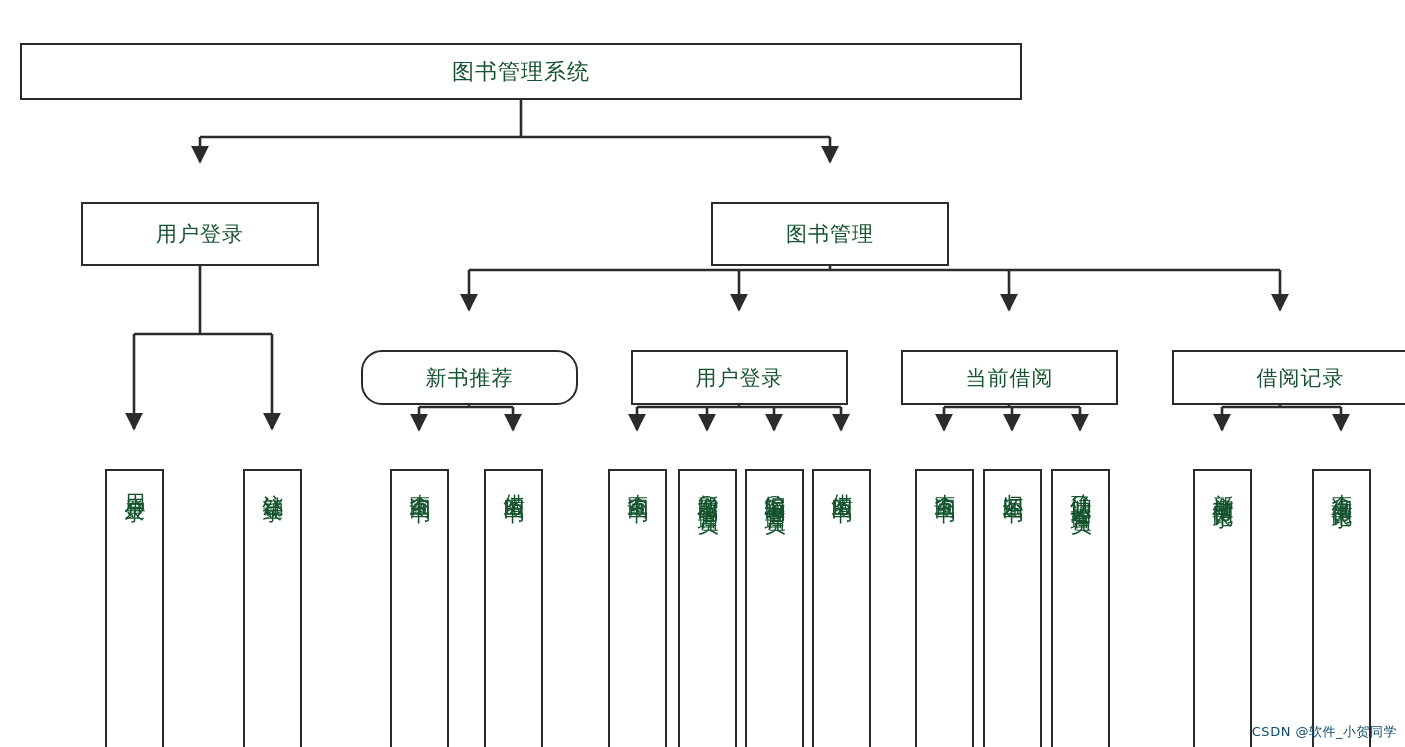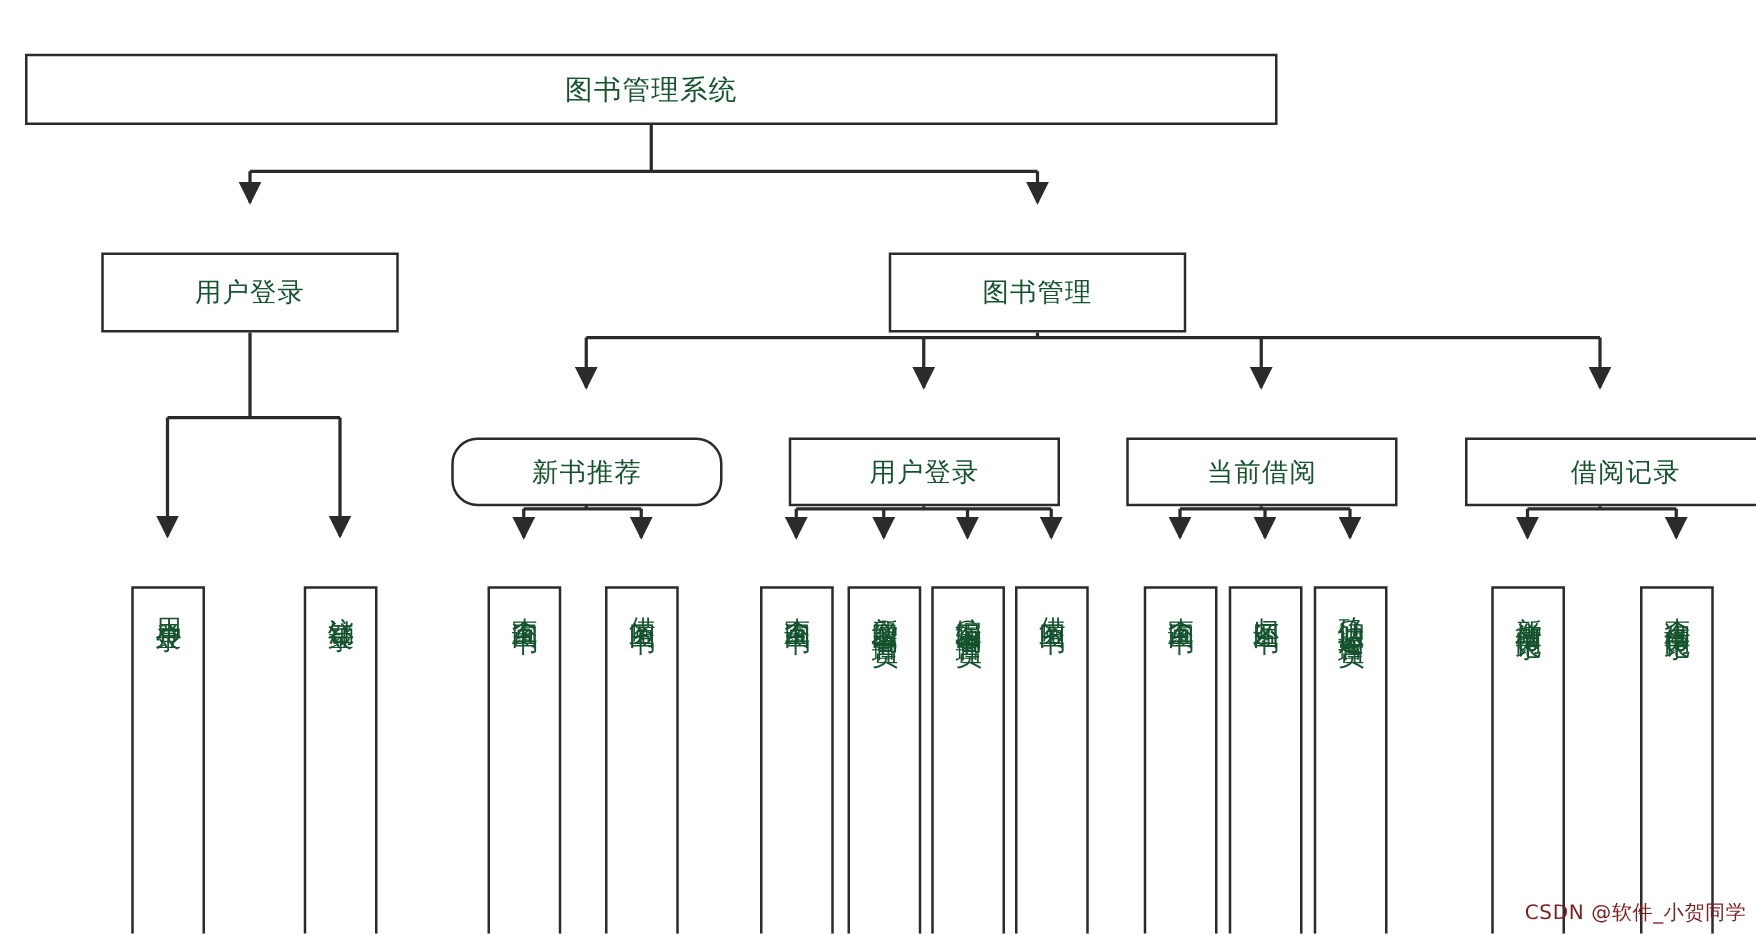--- a/index.html
+++ b/index.html
@@ -56,22 +56,22 @@
     font-size: 21px;
     line-height: 1.28;
     letter-spacing: 3px;
     white-space: nowrap;
     display: block;
   }
   .watermark {
     position: absolute;
     right: 8px;
     bottom: 6px;
-    font-size: 16px;
-    color: #7f1d1d;
+    font-size: 13px;
+    color: #0c4a6e;
     white-space: nowrap;
     letter-spacing: 0.5px;
     pointer-events: none;
   }
 </style>
 </head>
 <body>
 
 <div id="diagram-root">
 

